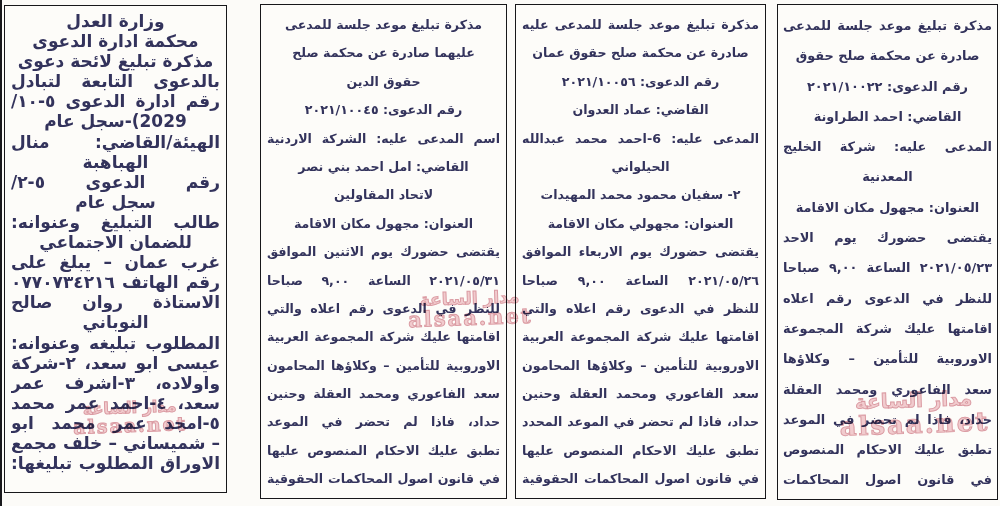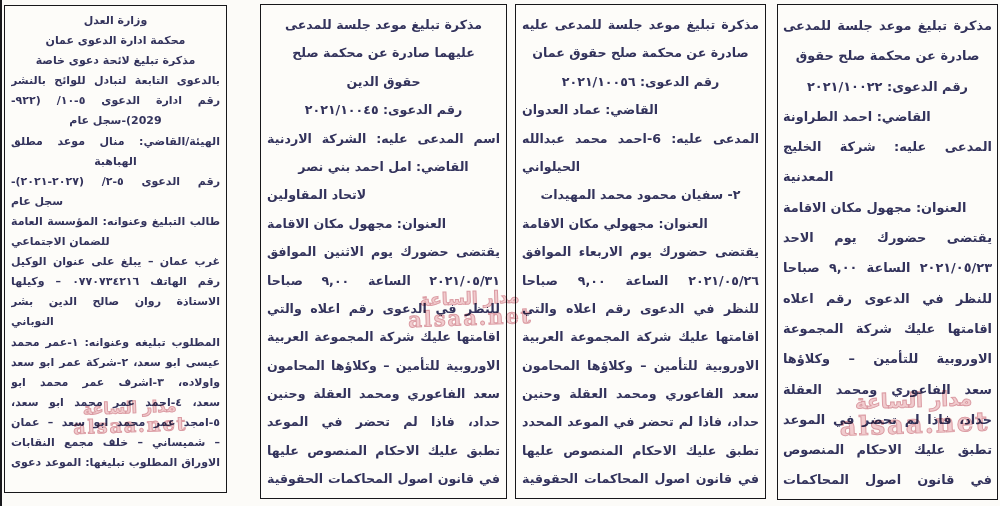--- a/index.html
+++ b/index.html
@@ -7,31 +7,31 @@
     position:relative;width:1000px;height:506px;
     background:#fcfbf8;overflow:hidden;
     font-family:"DejaVu Sans",sans-serif;
   }
   .edge{position:absolute;left:0;top:0;width:2px;height:506px;background:#19191c;}
   .col{
     position:absolute;box-sizing:border-box;
     border:1px solid #17171a;background:#fdfcf9;
     color:#33335c;font-weight:bold;direction:rtl;
   }
-  .col-a{left:4px;top:5px;width:223px;height:488px;padding:5px 6px 0;font-size:11px;}
+  .col-a{left:4px;top:5px;width:223px;height:488px;padding:5px 6px 0;font-size:17px;}
   .col-b{left:260px;top:4px;width:247px;height:495px;padding:6px 6px 0;font-size:12.6px;}
   .col-c{left:515px;top:4px;width:251px;height:495px;padding:6px 6px 0;font-size:12.6px;}
   .col-d{left:777px;top:4px;width:221px;height:496px;padding:6px 5px 0;font-size:12.9px;}
   .ln{overflow:hidden;white-space:normal;}
   .col-a .ln{height:20.1px;line-height:20.1px;}
   .col-b .ln,.col-c .ln{height:28.4px;line-height:28.4px;}
   .col-d .ln{height:30.3px;line-height:30.3px;}
   .ln.j{text-align:justify;text-align-last:justify;}
   .ln.c{text-align:center;}
-  .ln.r{text-align:left;}
+  .ln.r{text-align:center;}
   .wm{
     position:absolute;text-align:center;font-weight:bold;
     transform:rotate(-2deg);pointer-events:none;mix-blend-mode:multiply;opacity:.9;
   }
   .wm .ar{
     font-family:"DejaVu Sans",sans-serif;direction:rtl;
     color:#f2c9ce;-webkit-text-stroke:1px #d997a0;
     -webkit-text-stroke-color:#d9929d;
   }
   .wm .en{

